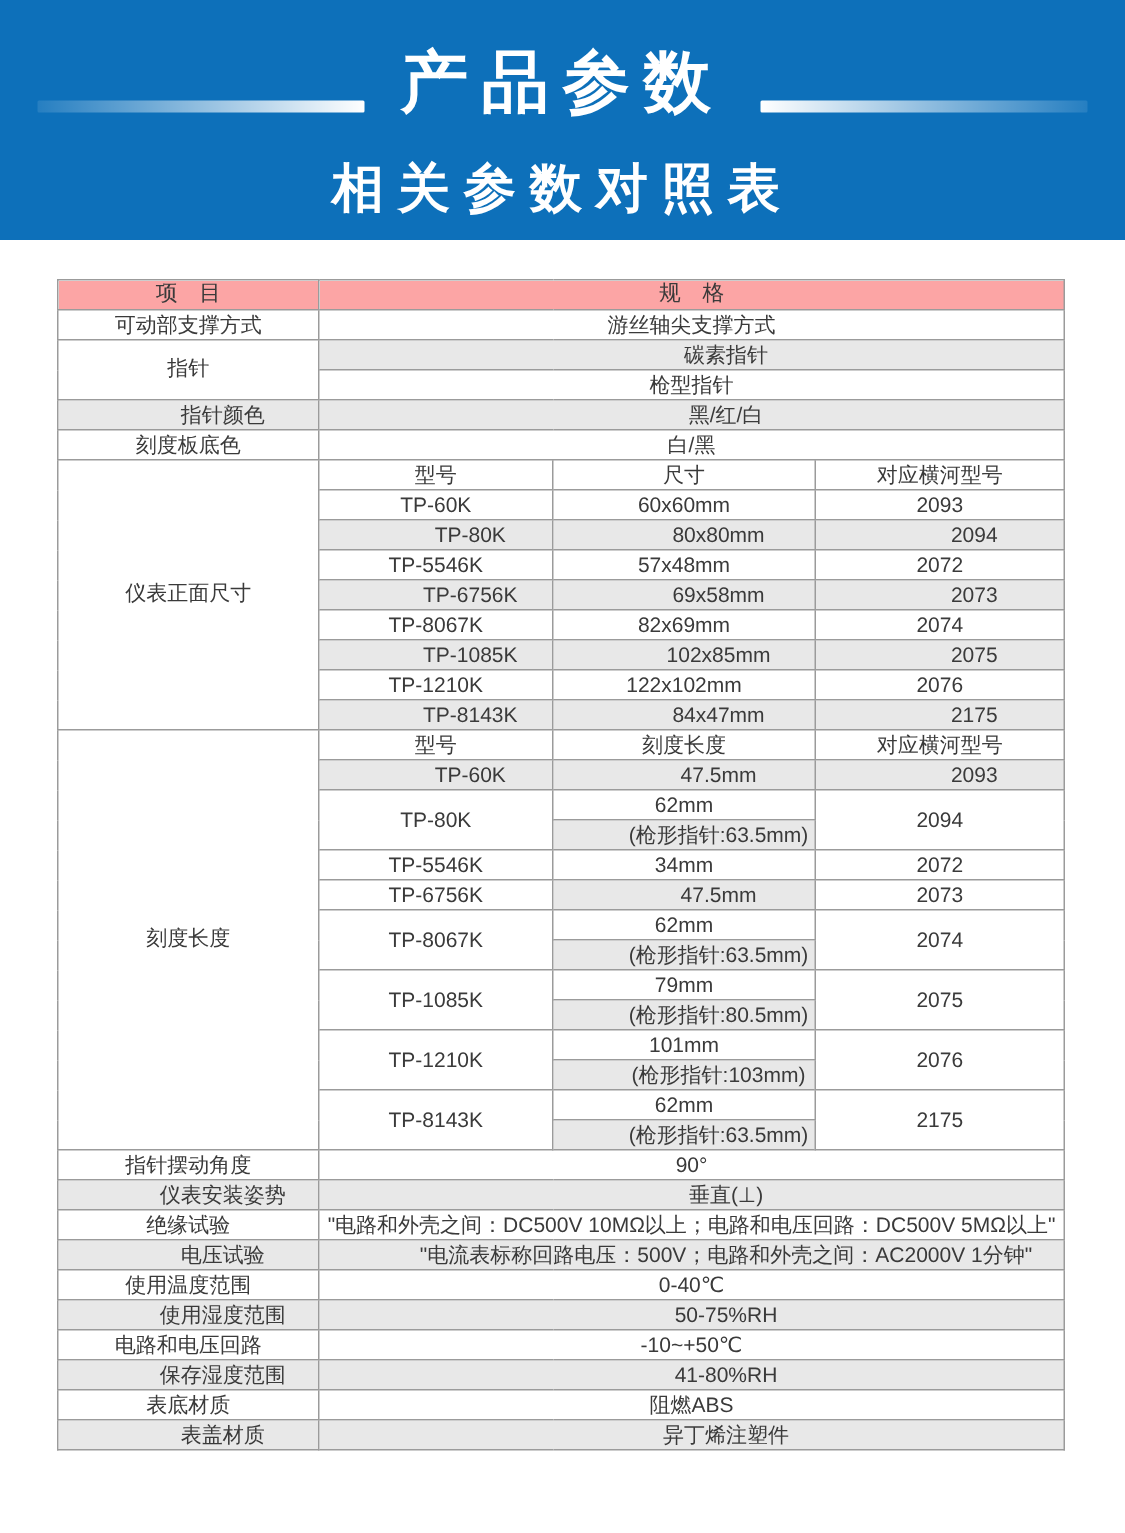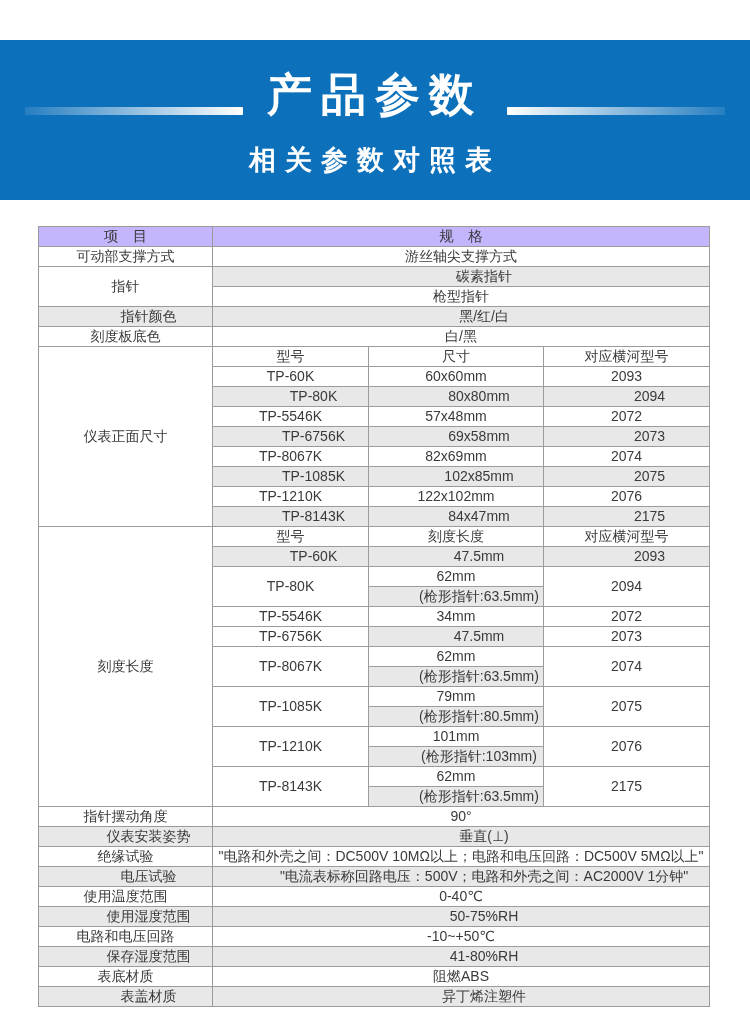--- a/index.html
+++ b/index.html
@@ -4,53 +4,53 @@
 <style>
   html,body{margin:0;padding:0;}
   body{
     width:750px;height:1022px;background:#ffffff;
     font-family:"Liberation Sans","DejaVu Sans",sans-serif;
     -webkit-font-smoothing:antialiased;
   }
   .page{width:750px;height:1022px;overflow:hidden;background:#fff;}
 
   
-  .banner{position:relative;height:160px;background:#0d70ba;margin-top:40px;}
+  .banner{position:relative;height:160px;background:#0d70ba;}
   .title{
     position:absolute;top:30px;left:0;width:100%;margin:0;
     text-align:center;color:#ffffff;font-size:45px;font-weight:bold;
     letter-spacing:9px;line-height:1.1;
   }
   .hline{position:absolute;top:67px;height:8px;border-radius:1px;}
   .hline.left{left:25px;width:218px;
     background:linear-gradient(to right,rgba(255,255,255,0.10),#ffffff);}
   .hline.right{right:25px;width:218px;
     background:linear-gradient(to right,#ffffff,rgba(255,255,255,0.10));}
   .subtitle{
     position:absolute;top:102px;left:0;width:100%;
-    text-align:center;color:#ffffff;font-size:27px;font-weight:bold;
+    text-align:center;color:#ffffff;font-size:35px;font-weight:bold;
     letter-spacing:9px;
   }
 
   
   .table-wrap{margin:26px 0 0 38px;}
   table.spec{
     width:671px;border-collapse:collapse;table-layout:fixed;
     border:1px solid #7d7d7d;
   }
   table.spec td{
     border:1px solid #9b9b9b;
     height:19px;line-height:19px;
     padding:0 2px;
     text-align:center;vertical-align:middle;
     font-size:14px;color:#3a3a3a;
     white-space:nowrap;overflow:hidden;
     background:#ffffff;
   }
-  table.spec td.head{background:#c4b5fd;font-size:14.5px;}
+  table.spec td.head{background:#fca5a5;font-size:14.5px;}
   table.spec td.shade{background:#e8e8e8;padding-left:48px;}
   table.spec td.sec{font-size:14px;font-family:Liberation Serif, serif;}
 </style>
 </head>
 <body>
 
 <div class="page">
 
   <div class="banner" style="background: rgb(13, 112, 186);">
     <div class="hline left"></div>

